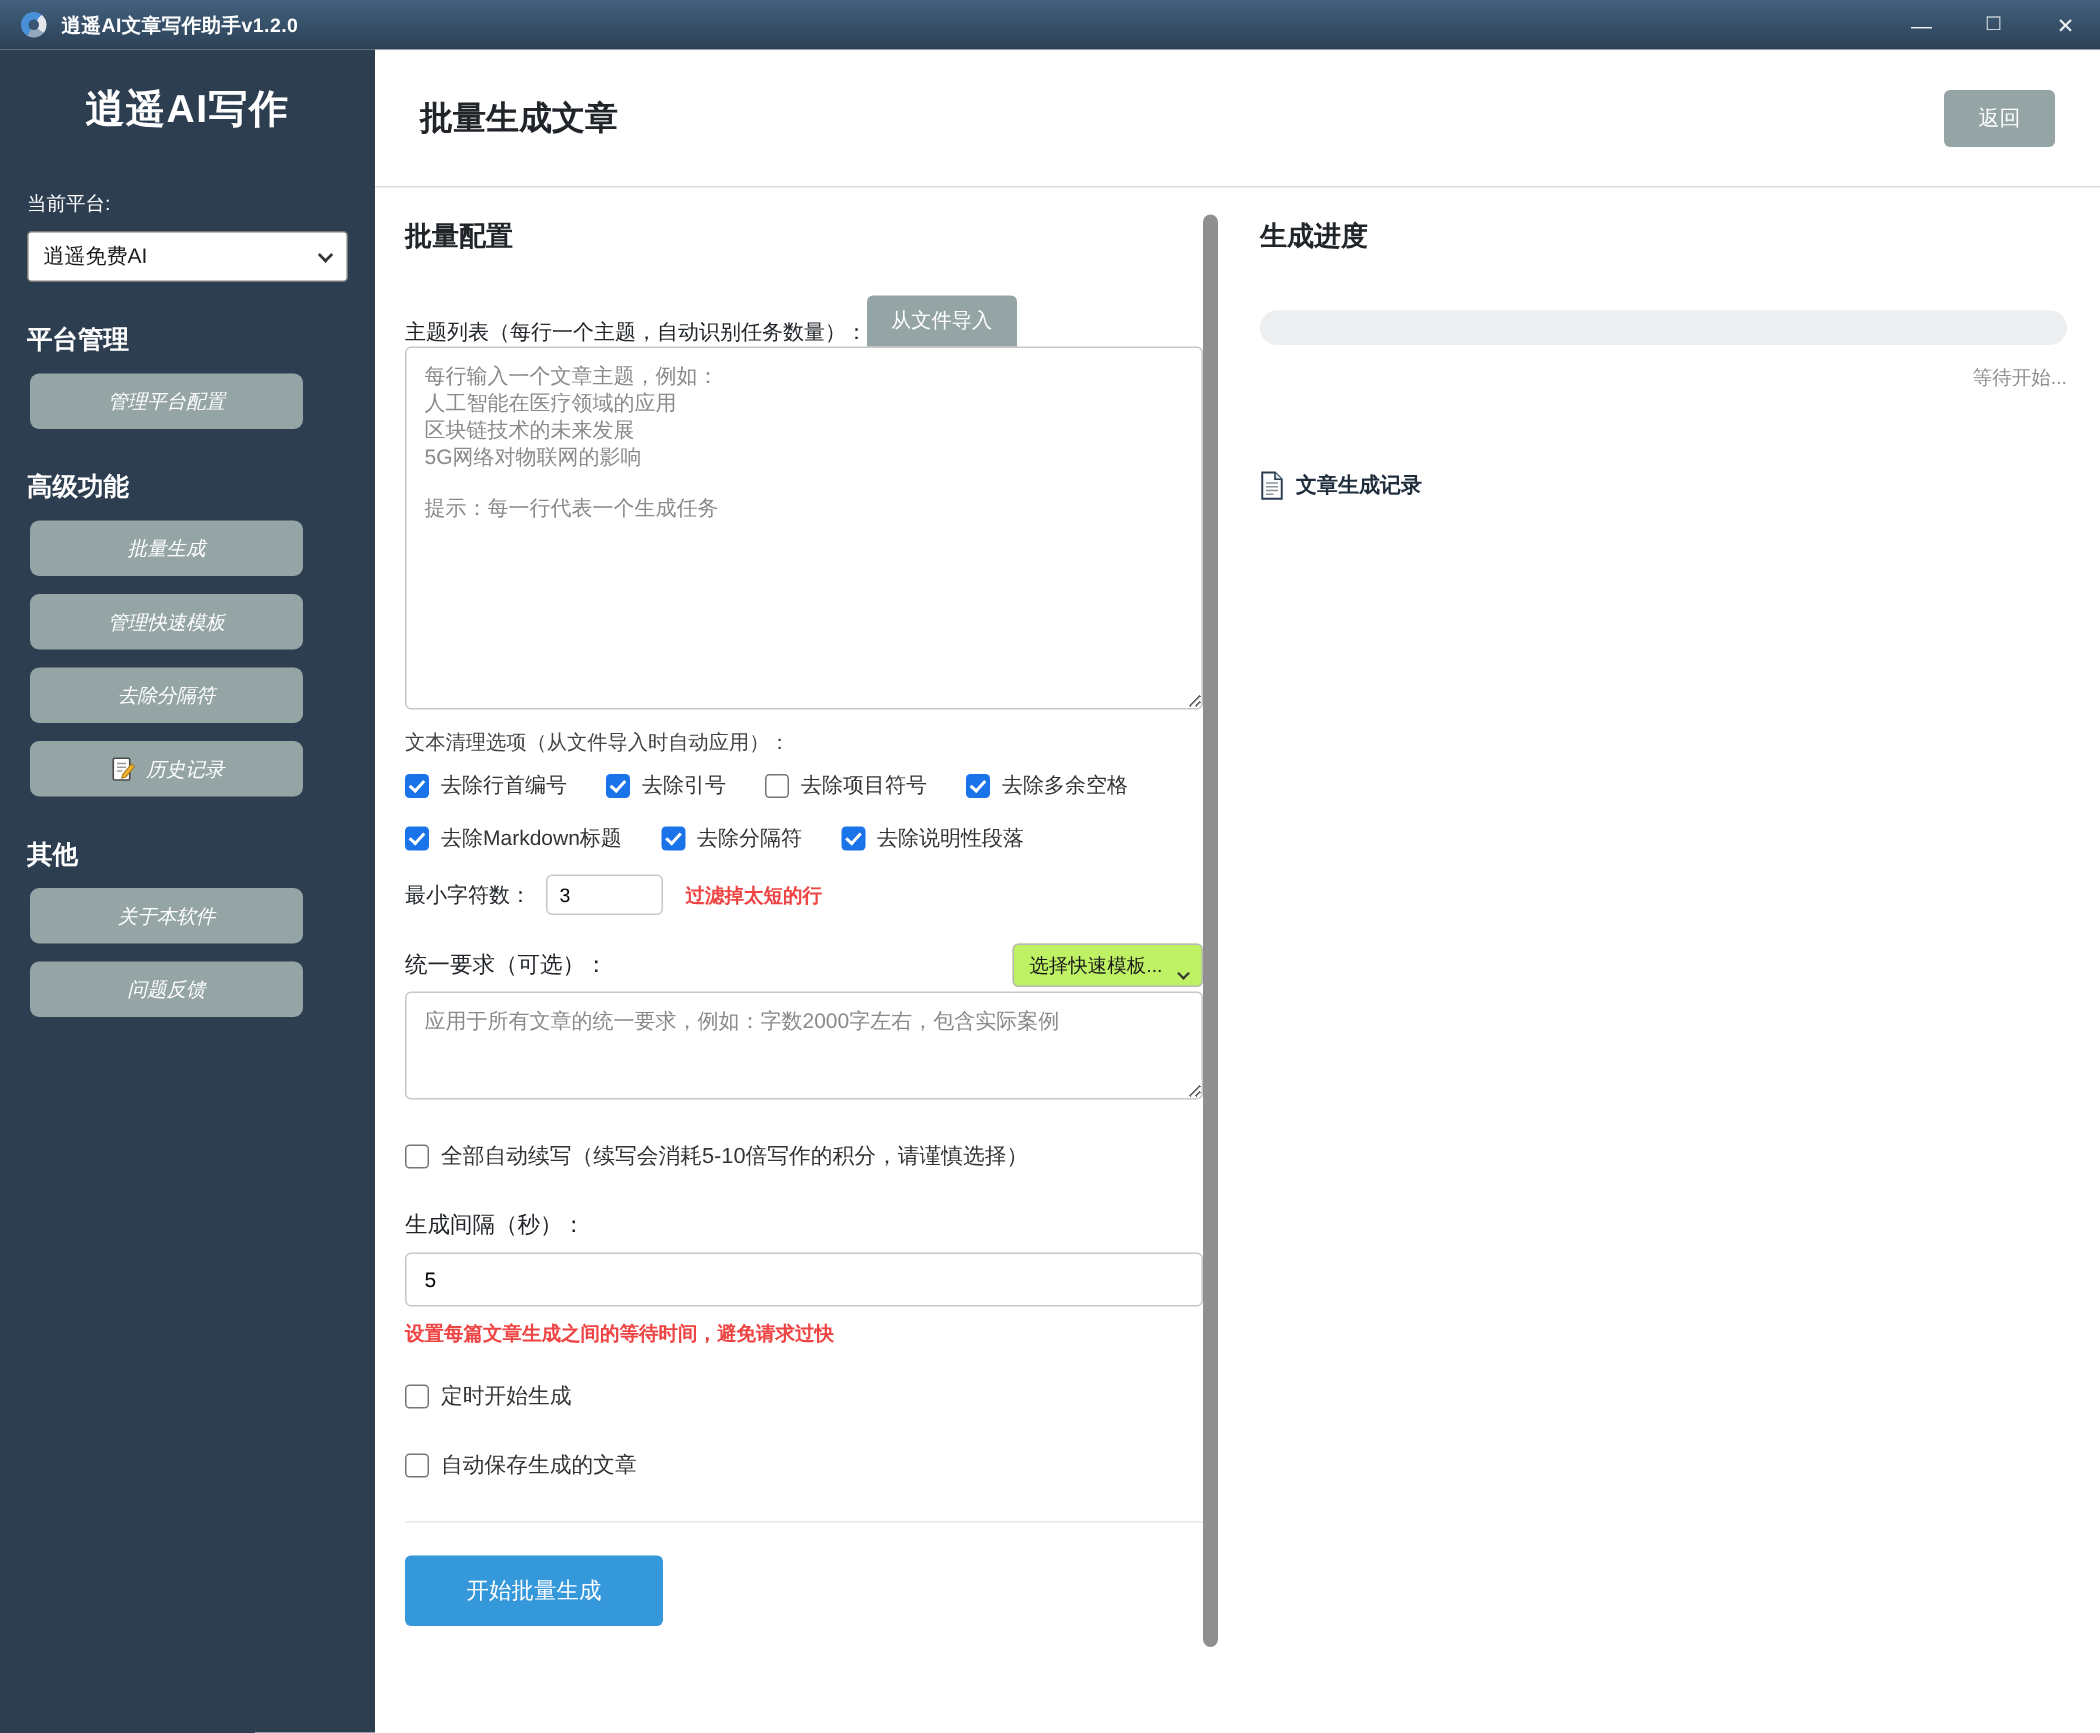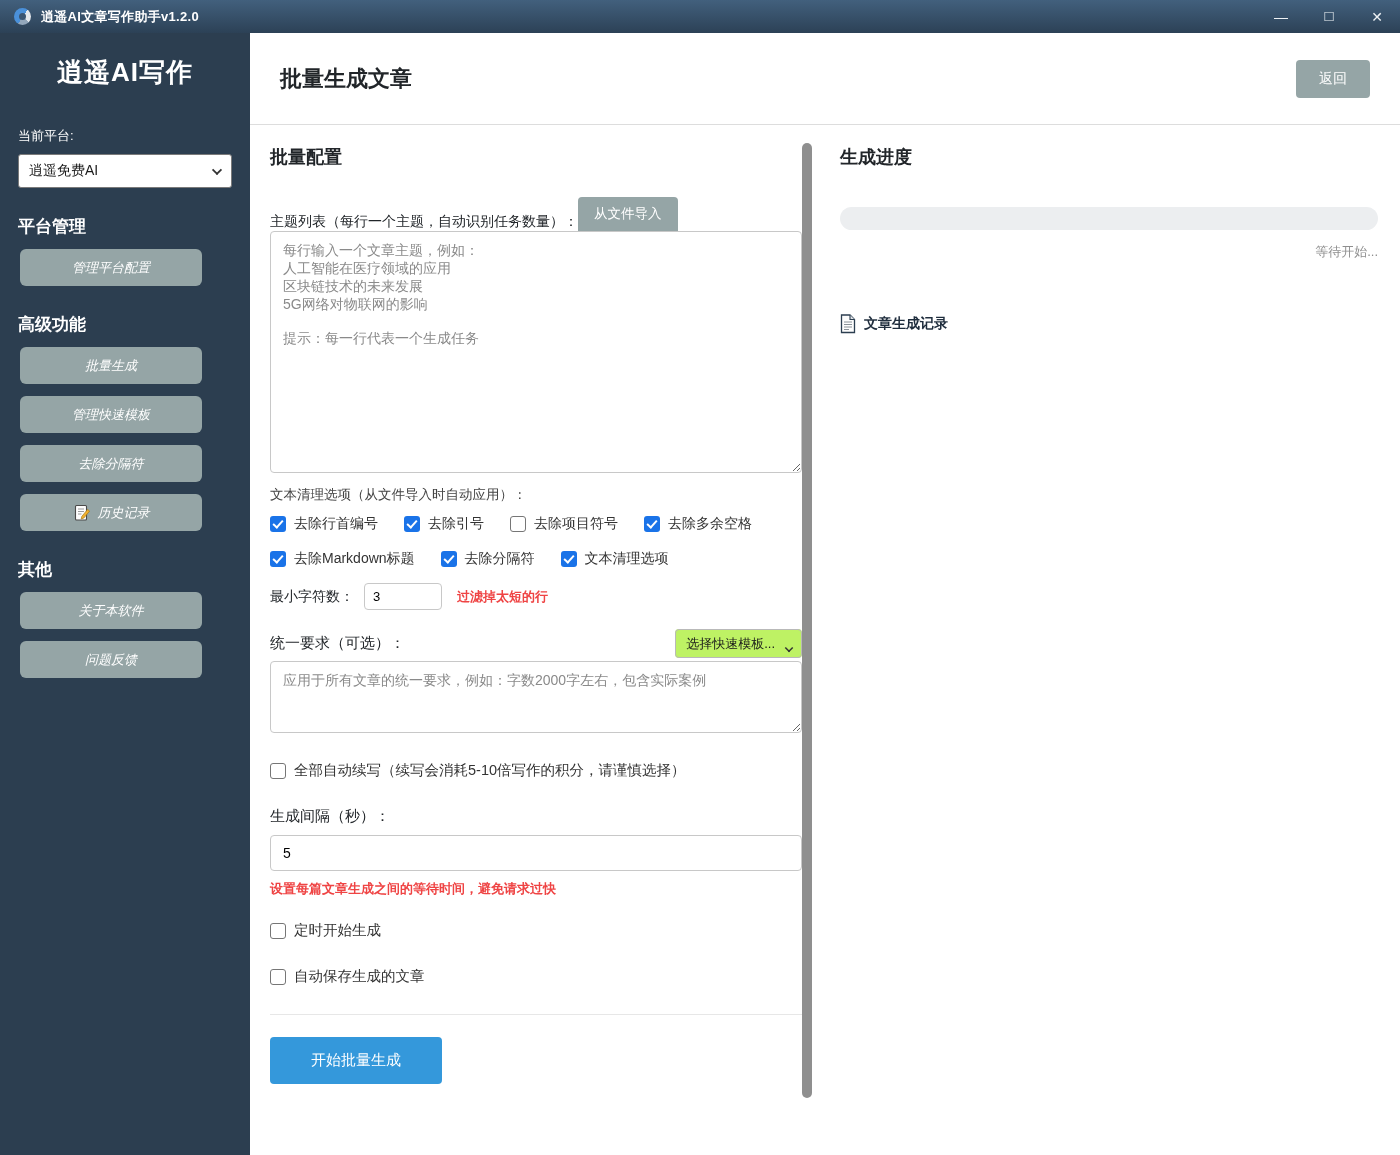--- a/index.html
+++ b/index.html
@@ -204,21 +204,21 @@
         <span class="cb-item">
           <span class="cb" data-checked="true"></span>
           <span class="cb-label">去除Markdown标题</span>
         </span>
         <span class="cb-item">
           <span class="cb" data-checked="true"></span>
           <span class="cb-label">去除分隔符</span>
         </span>
         <span class="cb-item">
           <span class="cb" data-checked="true"></span>
-          <span class="cb-label">文本清理选项</span>
+          <span class="cb-label">去除说明性段落</span>
         </span>
       </div>
 
       <div class="minchar-row">
         <span class="lbl">最小字符数：</span>
         <input class="minchar-input" value="3" style="">
         <span class="hint">过滤掉太短的行</span>
       </div>
 
       <div class="req-row">

